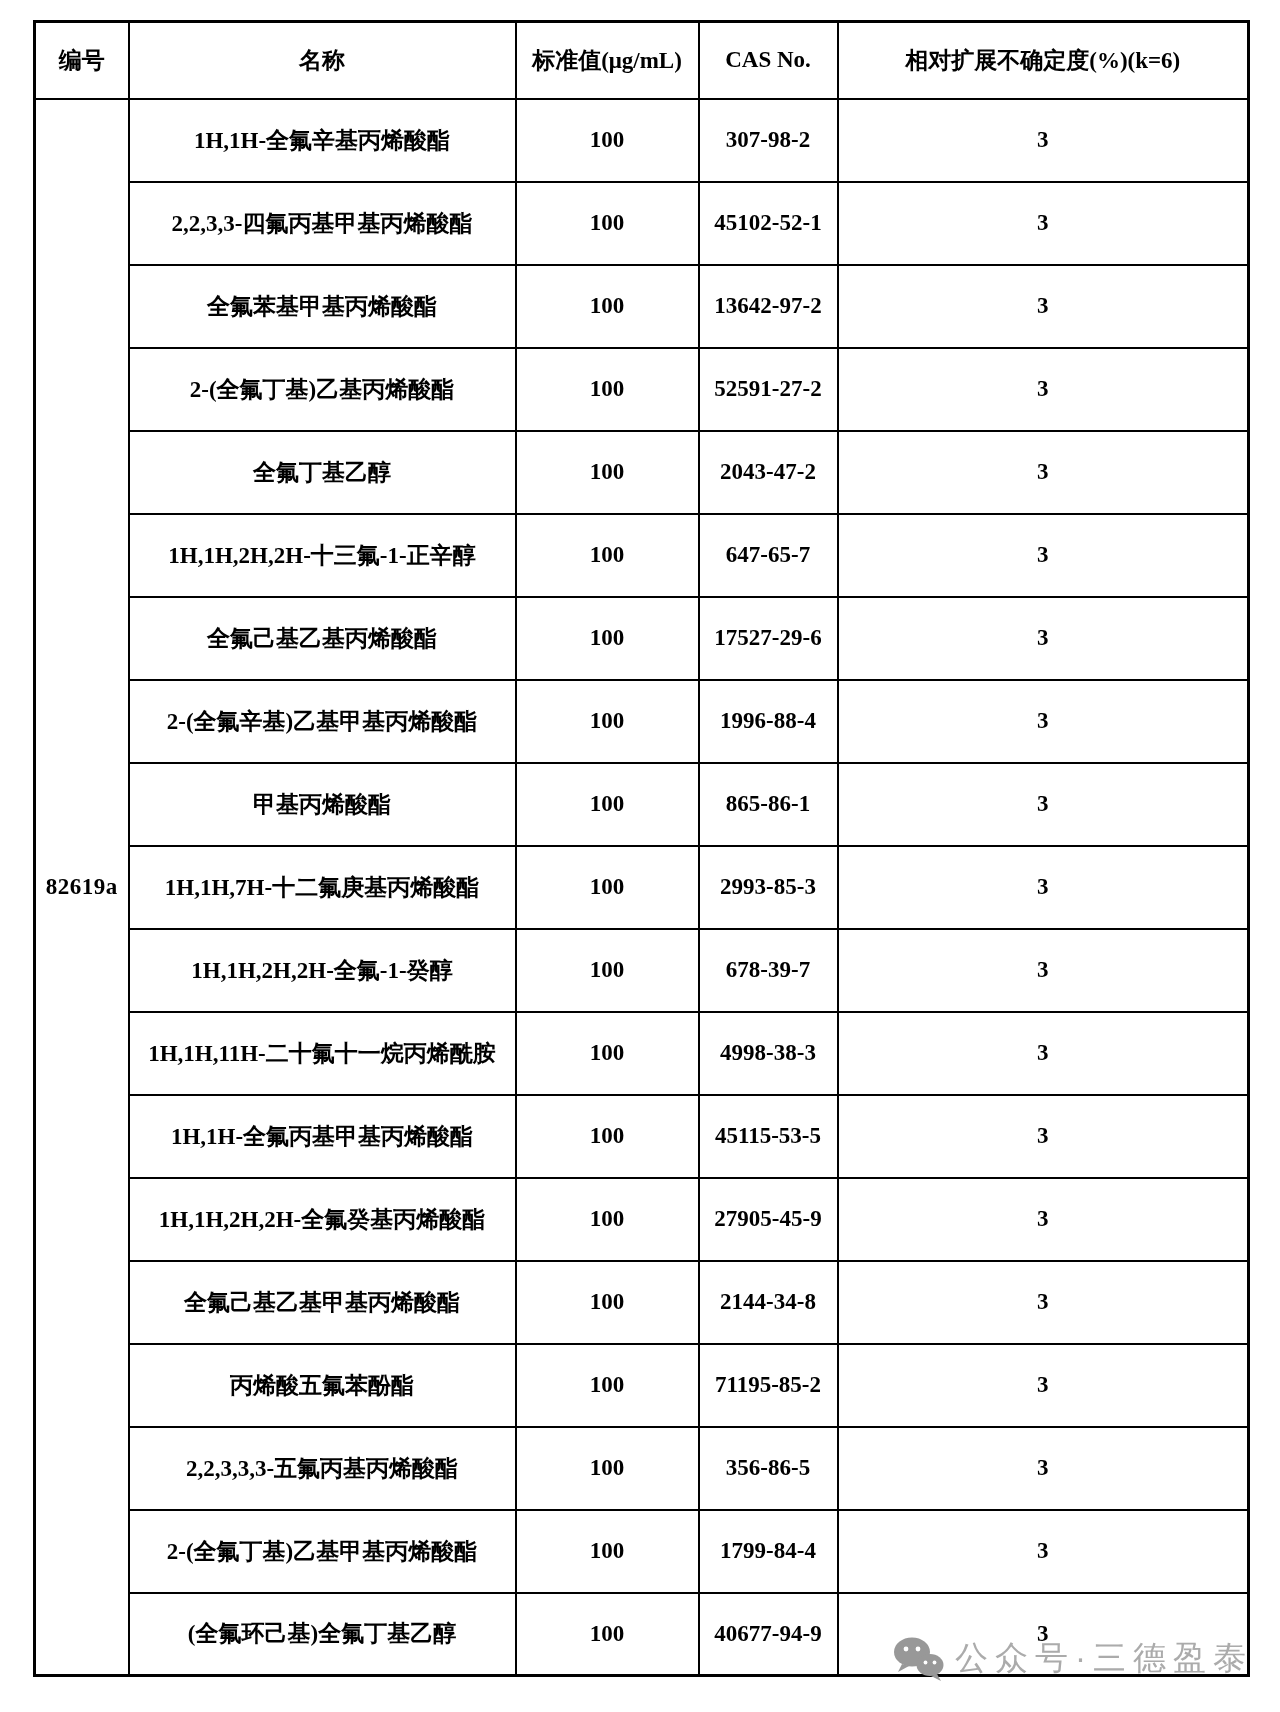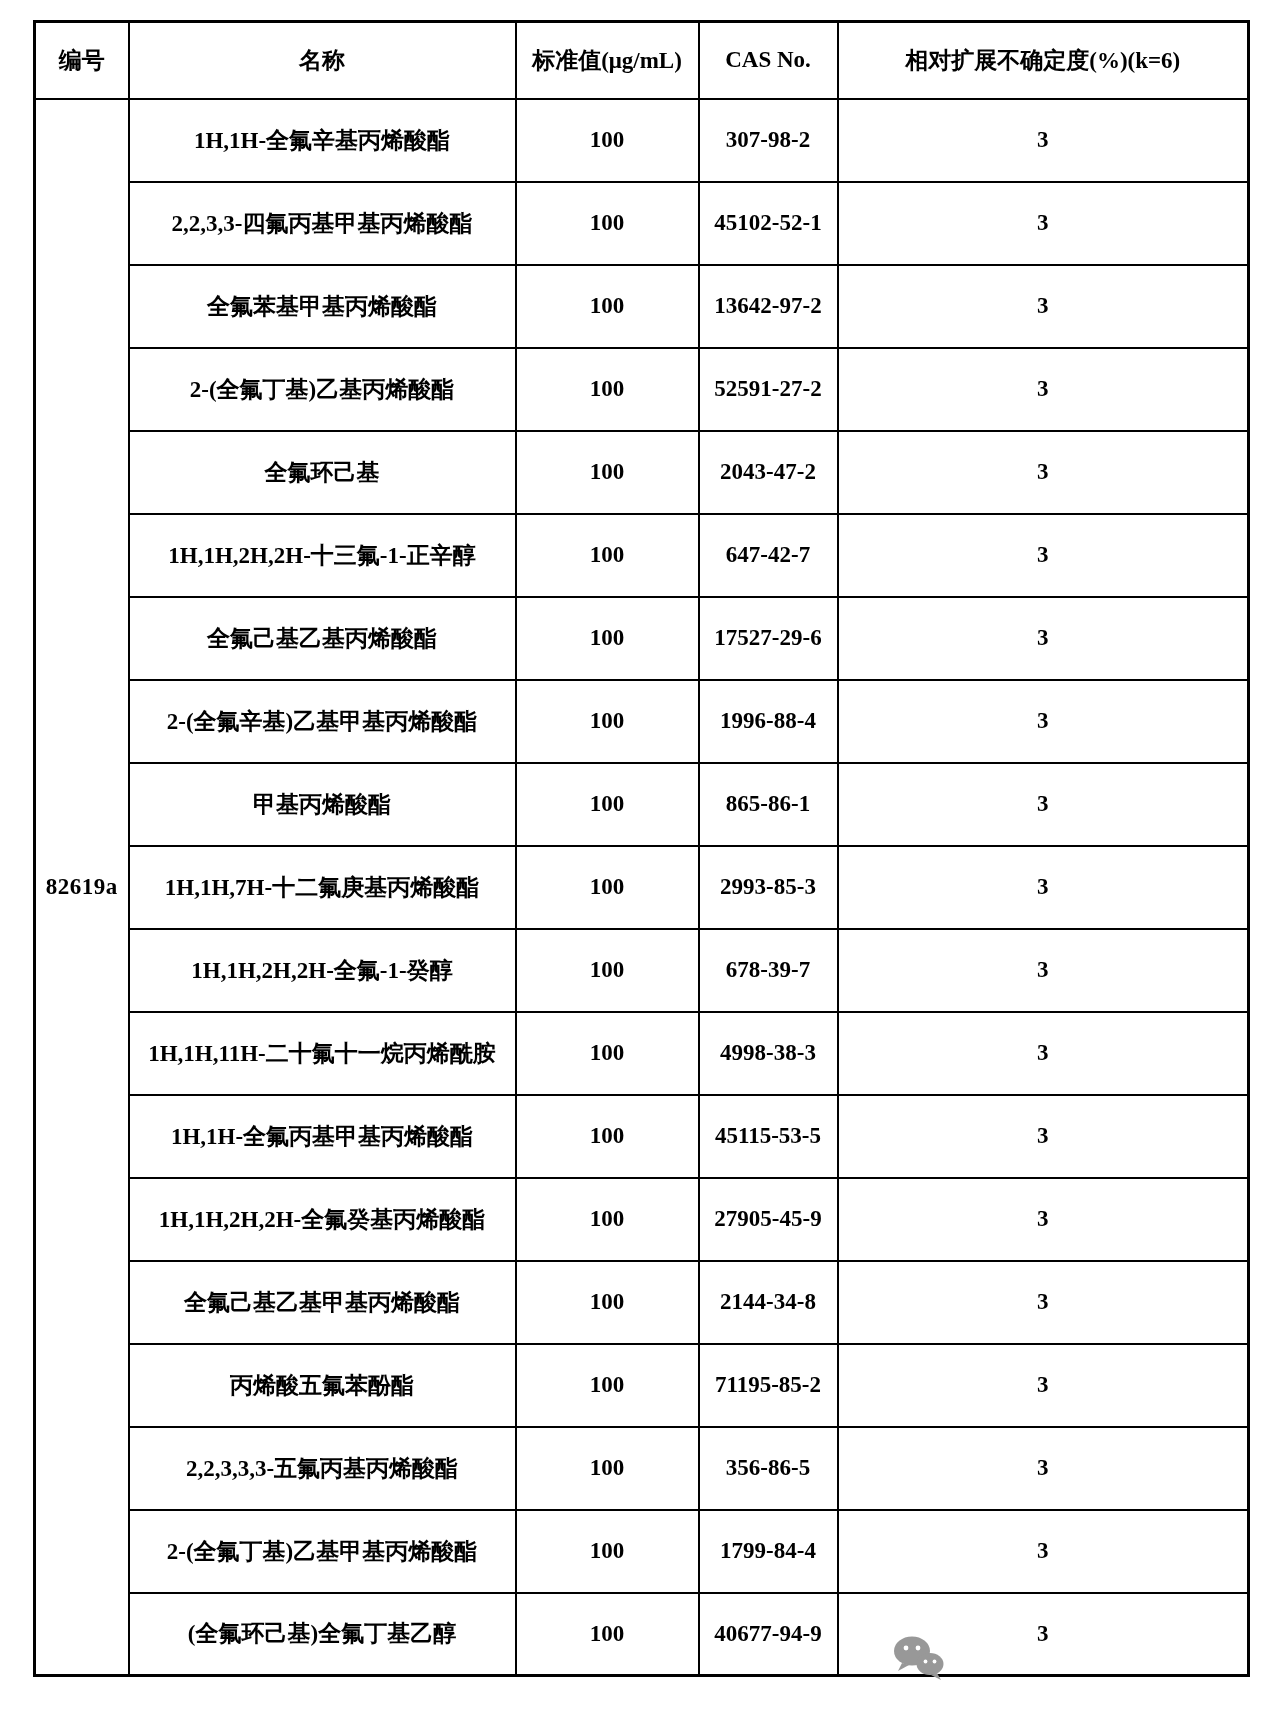--- a/index.html
+++ b/index.html
@@ -91,29 +91,29 @@
     <td class="c-cas">13642-97-2</td>
     <td class="c-unc">3</td>
   </tr>
       <tr>
     <td class="c-name">2-(全氟丁基)乙基丙烯酸酯</td>
     <td class="c-val">100</td>
     <td class="c-cas">52591-27-2</td>
     <td class="c-unc">3</td>
   </tr>
       <tr>
-    <td class="c-name">全氟环己基</td>
+    <td class="c-name">全氟丁基乙醇</td>
     <td class="c-val">100</td>
     <td class="c-cas">2043-47-2</td>
     <td class="c-unc">3</td>
   </tr>
       <tr>
     <td class="c-name">1H,1H,2H,2H-十三氟-1-正辛醇</td>
     <td class="c-val">100</td>
-    <td class="c-cas">647-42-7</td>
+    <td class="c-cas">647-65-7</td>
     <td class="c-unc">3</td>
   </tr>
       <tr>
     <td class="c-name">全氟己基乙基丙烯酸酯</td>
     <td class="c-val">100</td>
     <td class="c-cas">17527-29-6</td>
     <td class="c-unc">3</td>
   </tr>
       <tr>
     <td class="c-name">2-(全氟辛基)乙基甲基丙烯酸酯</td>
@@ -196,13 +196,14 @@
       <ellipse cx="19" cy="15" rx="18" ry="14.5" fill="#989898"></ellipse>
       <path d="M9 27 L5 35 L16 29 Z" fill="#989898"></path>
       <circle cx="13" cy="12" r="2.4" fill="#ffffff"></circle>
       <circle cx="25" cy="12" r="2.4" fill="#ffffff"></circle>
       <ellipse cx="37" cy="28" rx="13.5" ry="11" fill="#989898"></ellipse>
       <path d="M44 37 L48 44 L38 39 Z" fill="#989898"></path>
       <circle cx="32.5" cy="25.5" r="1.9" fill="#ffffff"></circle>
       <circle cx="41.5" cy="25.5" r="1.9" fill="#ffffff"></circle>
     </svg>
   </span>
+  <span class="wm-text">公众号·三德盈泰</span>
 </div>
 
 </body></html>

